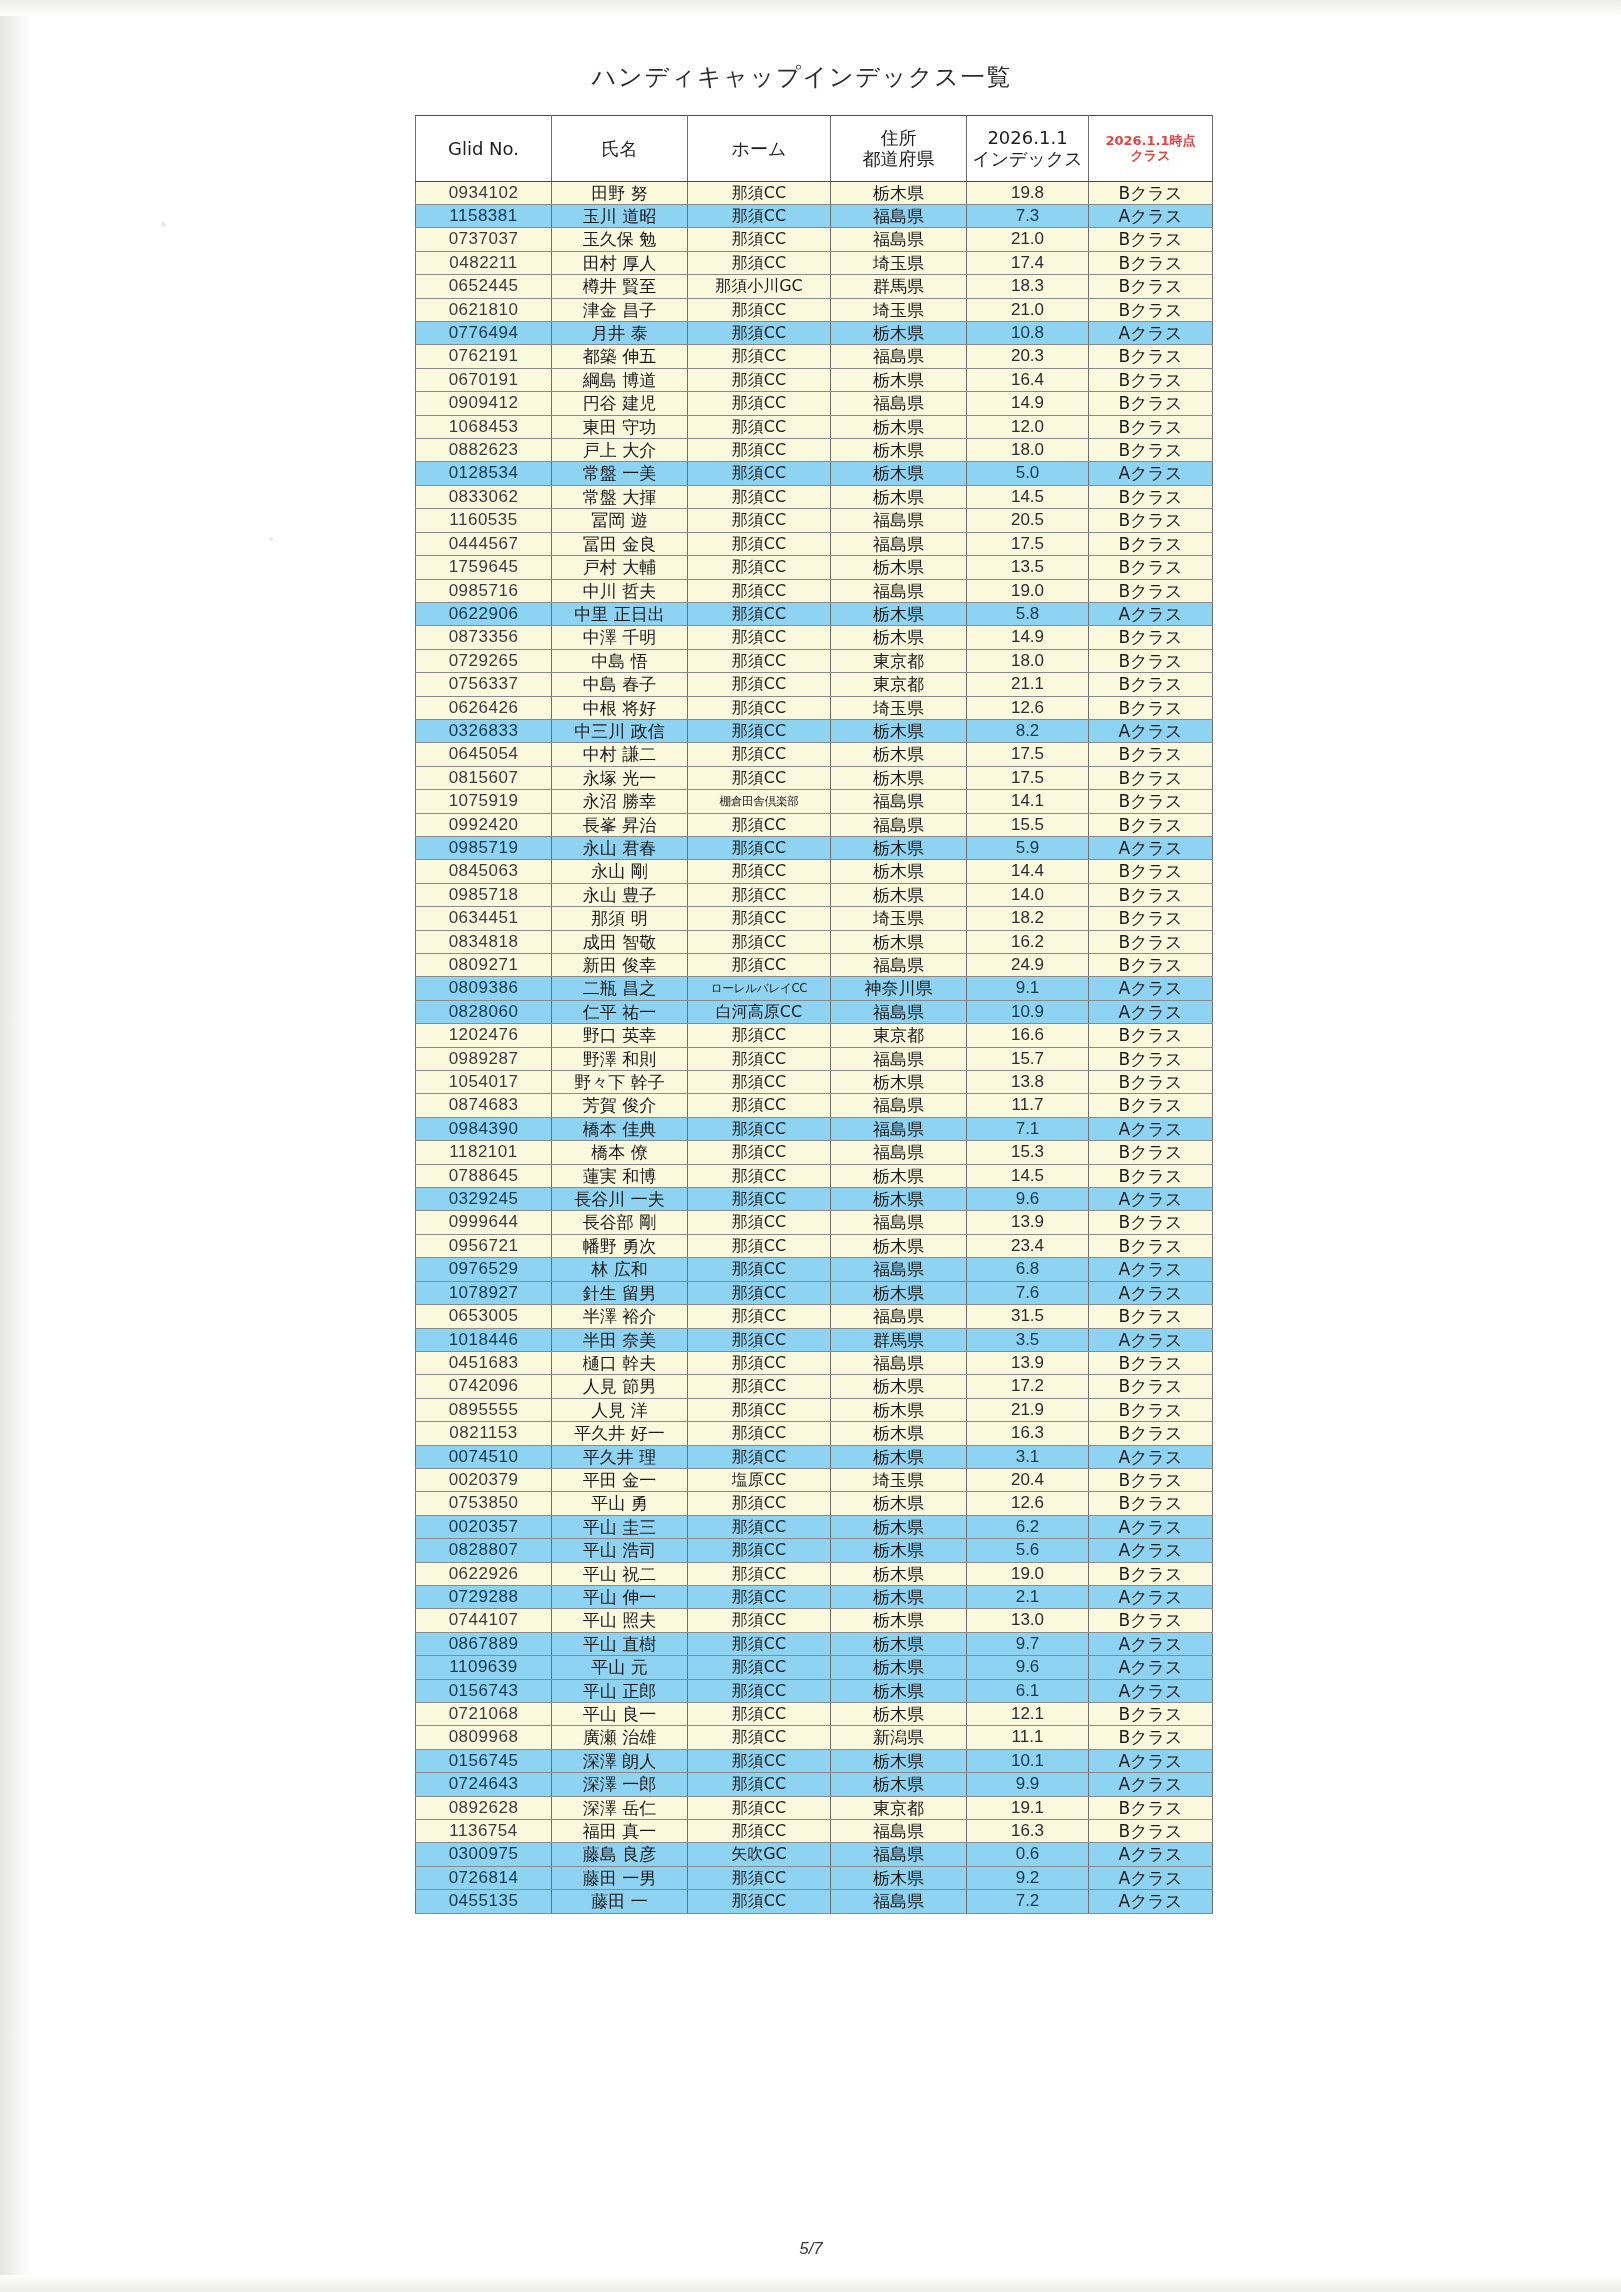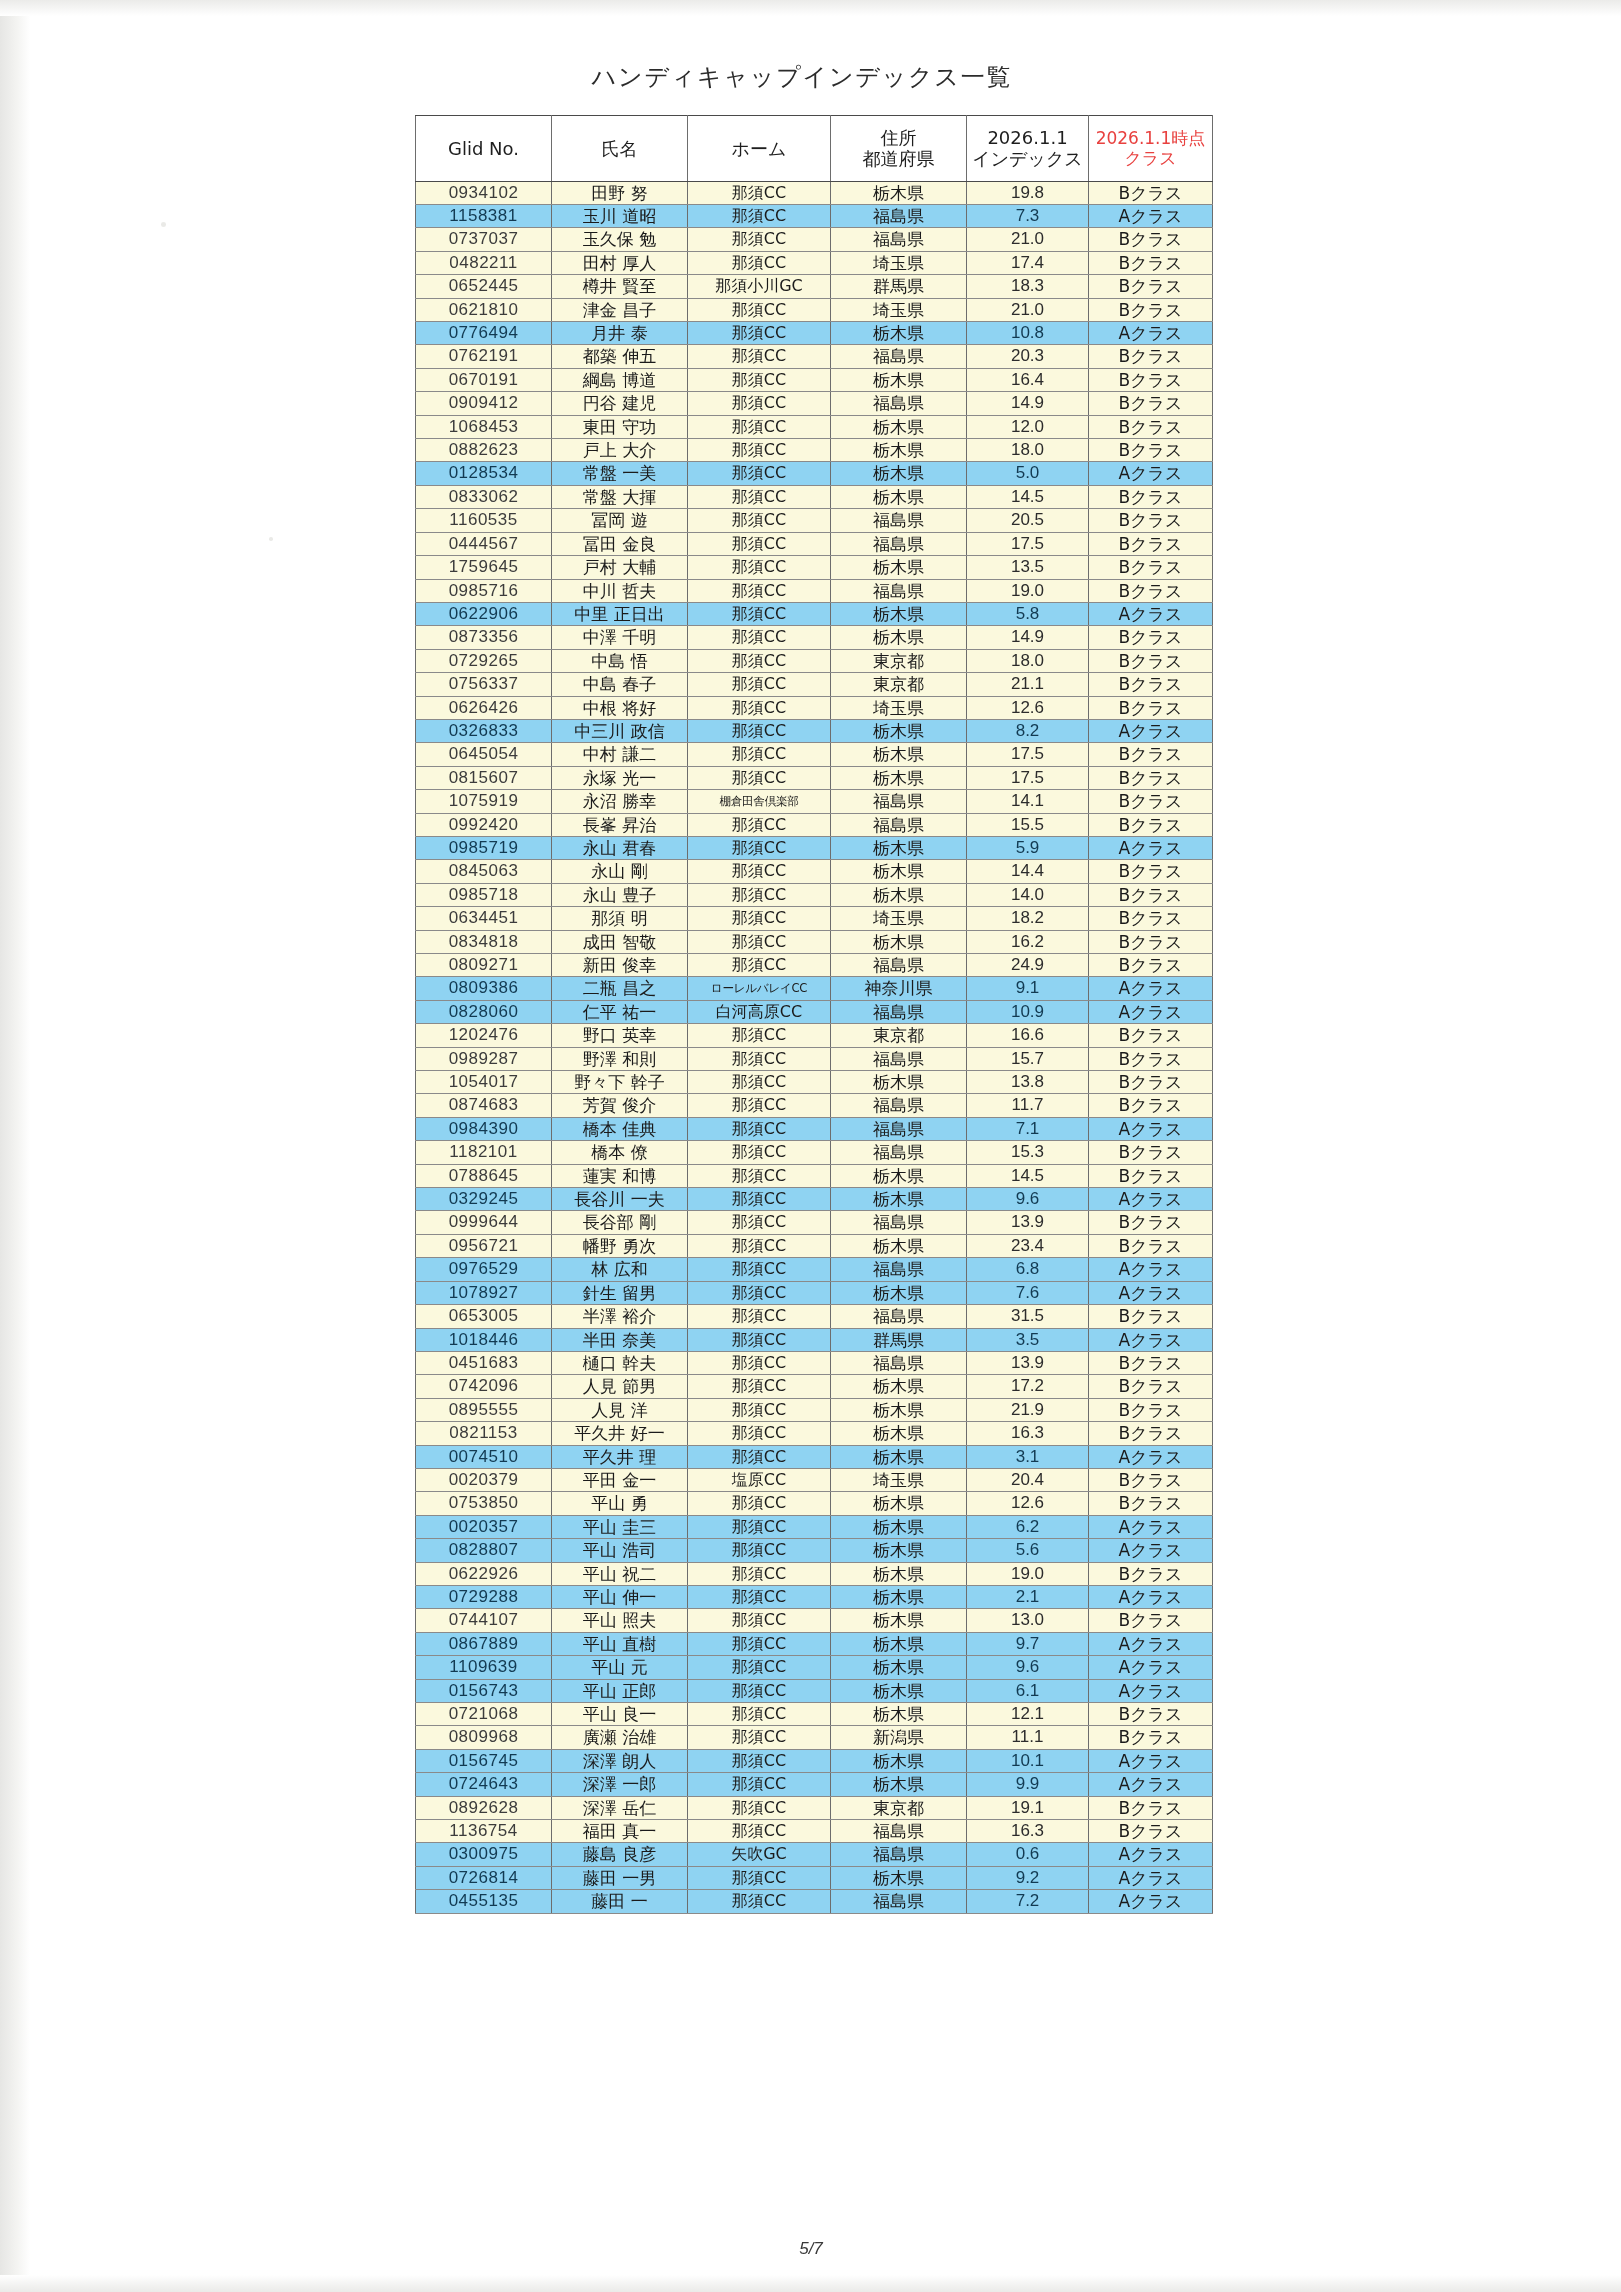--- a/index.html
+++ b/index.html
@@ -104,22 +104,22 @@
     line-height: 1.18;
     font-size: 18px;
     font-weight: normal;
     background: #ffffff;
     color: #1e1e1e;
     font-family: "DejaVu Sans", sans-serif;
     padding: 1.8px 0;
   }
   table.hdcp thead th.head-class {
     color: #e8413f;
-    font-weight: normal;
-    font-size: 17px;
+    font-weight: bold;
+    font-size: 13px;
   }
   table.hdcp thead th .hl2 { display: block; }
 
   tr.row-b td { background: #fbf9dd; }
   tr.row-a td { background: #8fd3f2; }
 
   tr.row-a td.cell-glid,
   tr.row-a td.cell-index { color: #123a52; text-align: center; }
 
   td.cell-glid  { font-family: "Liberation Sans", sans-serif; letter-spacing: 0.5px; color: #3c3c3c; font-size: 17px; }

